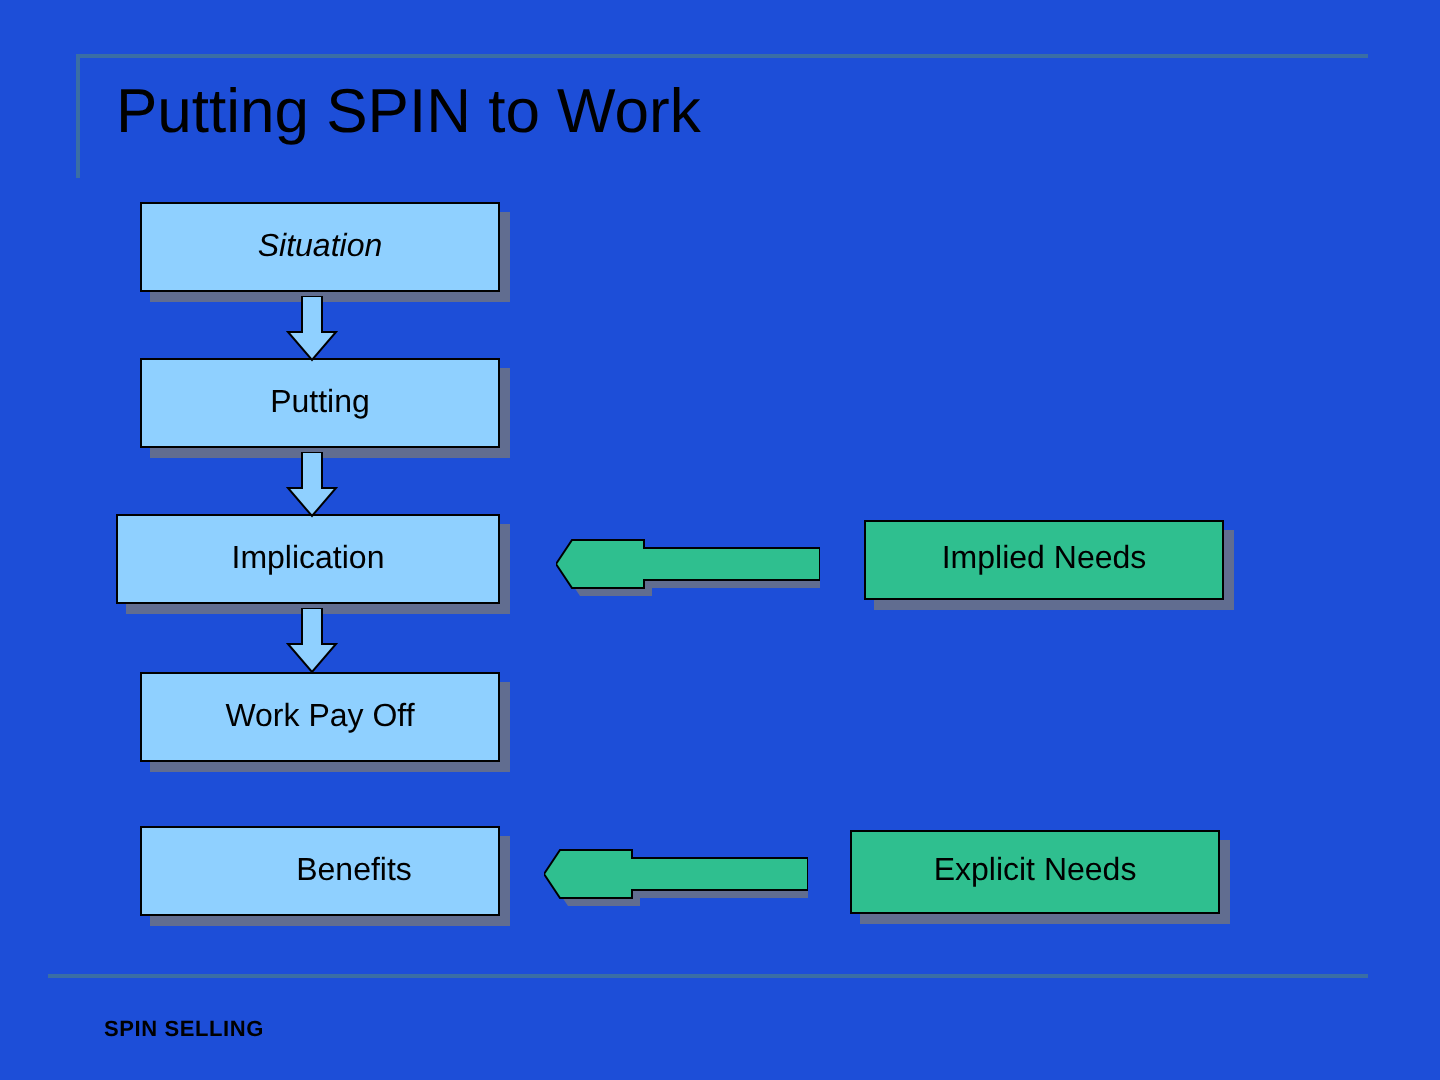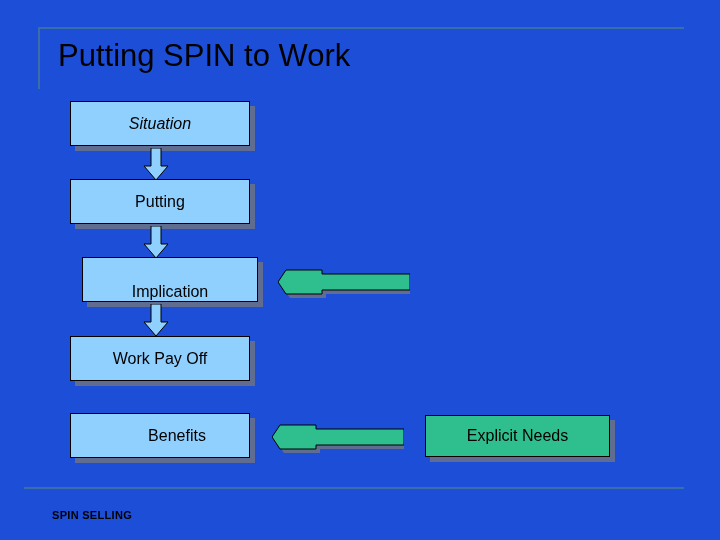--- a/index.html
+++ b/index.html
@@ -110,32 +110,35 @@
   <div class="slide-title">Putting SPIN to Work</div>
 
   <div class="box blue" style="left:70px; top:101px; width:180px; height:45px;font-style:italic;">
     <span>Situation</span>
   </div>
 
   <div class="box blue" style="left:70px; top:179px; width:180px; height:45px;">
     <span>Putting</span>
   </div>
 
-  <div class="box blue" style="left:82px; top:257px; width:176px; height:45px;align-items:flex-end;">
+  <div class="box blue" style="left:58px; top:257px; width:192px; height:45px;">
     <span>Implication</span>
   </div>
 
   <div class="box blue" style="left:70px; top:336px; width:180px; height:45px;">
     <span>Work Pay Off</span>
   </div>
 
   <div class="box blue" style="left:70px; top:413px; width:180px; height:45px;padding-left:34px;">
     <span>Benefits</span>
   </div>
 
+  <div class="box green" style="left:432px; top:260px; width:180px; height:40px;">
+    <span>Implied Needs</span>
+  </div>
 
   <div class="box green" style="left:425px; top:415px; width:185px; height:42px;">
     <span>Explicit Needs</span>
   </div>
 
   <div class="arrow-down" style="left:143px; top:148px;">
     <svg width="28" height="34" viewBox="0 0 28 34">
       <polygon points="8,0 18,0 18,18 25,18 13,32 1,18 8,18" fill="#8fd0ff" stroke="#000000" stroke-width="1"></polygon>
       <polygon points="10,2 20,2 20,20 27,20 15,34 3,20 10,20" fill="rgba(120,120,120,0.0)"></polygon>
     </svg>

